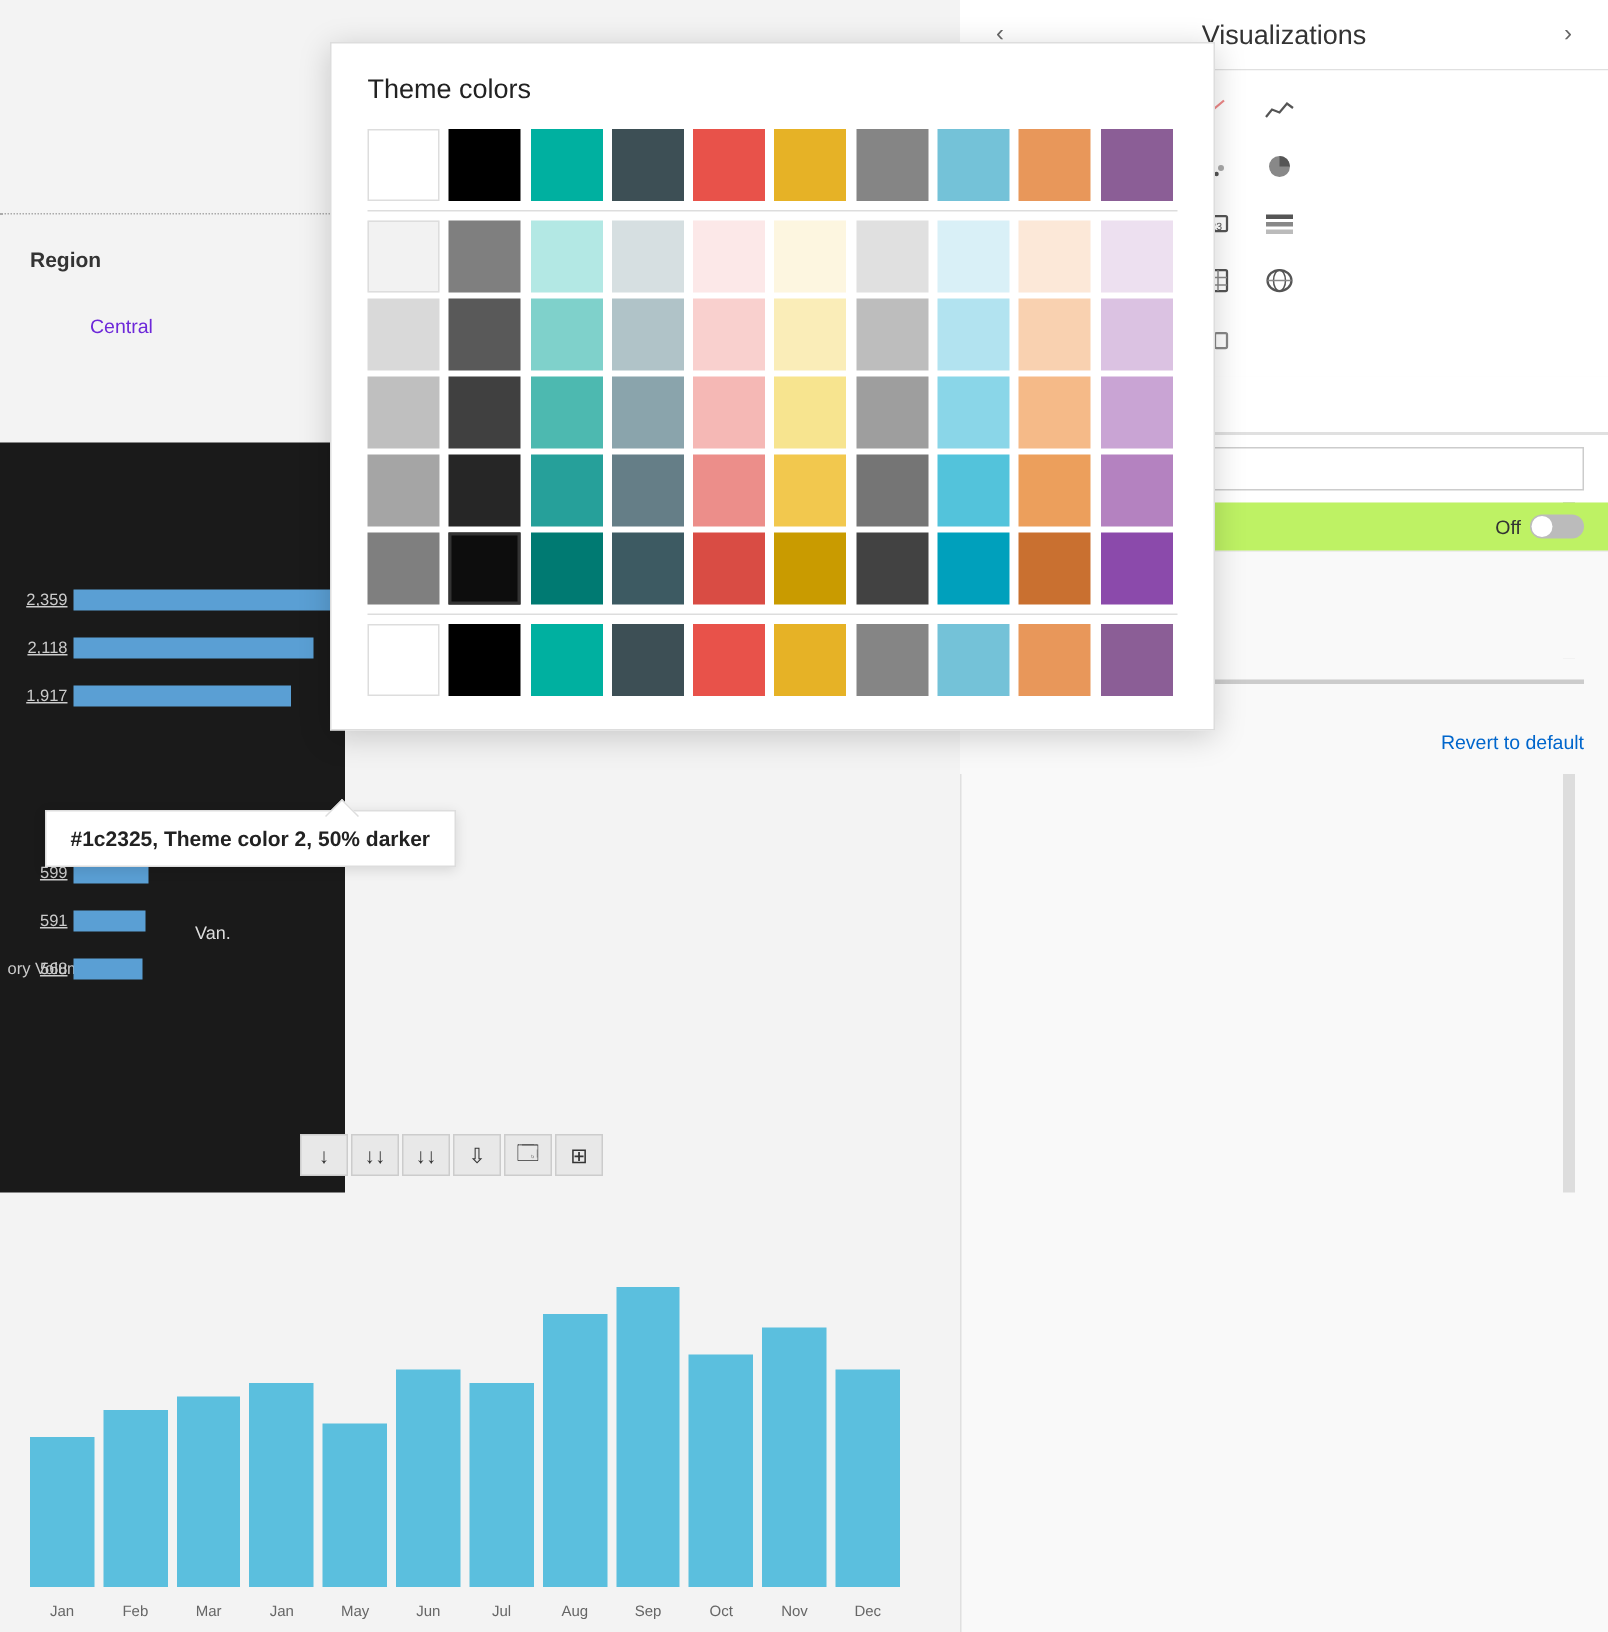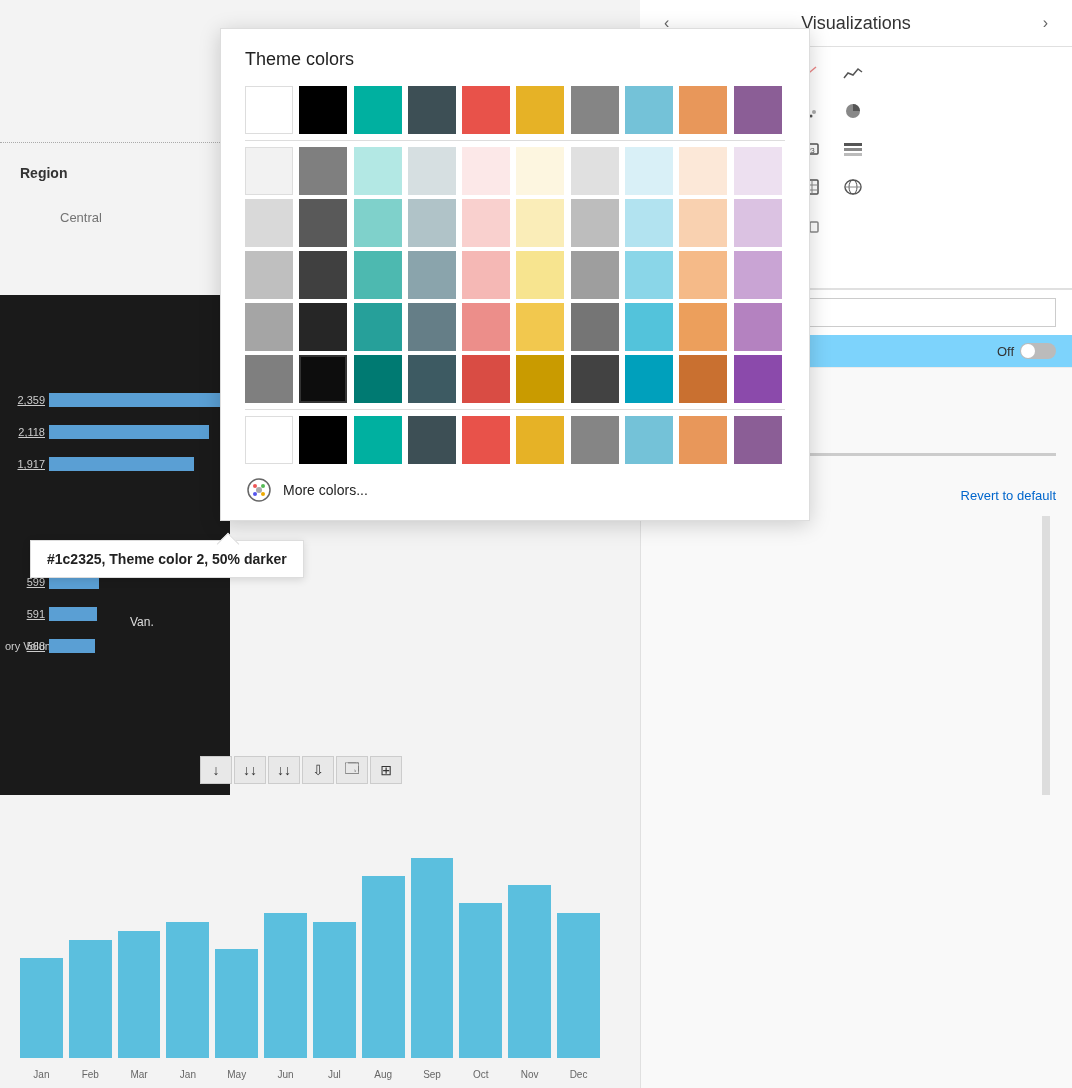--- a/index.html
+++ b/index.html
@@ -100,21 +100,21 @@
       color: #333;
       outline: none;
     }
 
     
     .viz-prop-row {
       display: flex;
       align-items: center;
       justify-content: space-between;
       padding: 8px 16px;
-      background: #7dd3fc;
+      background: #bef264;
       border-bottom: 1px solid #ececec;
       font-size: 13px;
       color: #333;
     }
     .viz-prop-label { color: #555; font-size: 13px; }
 
     
     .toggle-off, .toggle-on {
       display: flex; align-items: center; gap: 6px;
       font-size: 13px;
@@ -225,21 +225,21 @@
       position: absolute;
       left: 20px; top: 165px;
       font-size: 14px;
       font-weight: 600;
       color: #333;
     }
     .left-region-value {
       position: absolute;
       left: 60px; top: 210px;
       font-size: 13px;
-      color: #737373;
+      color: #6d28d9;
     }
 
     
     .bar-chart-bg {
       position: absolute;
       left: 0; top: 295px;
       width: 230px; height: 500px;
       background: #1a1a1a;
     }
     .bar-chart-title {
@@ -846,28 +846,17 @@
       <div class="std-swatch" style="background: rgb(0, 176, 160);"></div>
       <div class="std-swatch" style="background: rgb(61, 79, 85);"></div>
       <div class="std-swatch" style="background: rgb(232, 82, 74);"></div>
       <div class="std-swatch" style="background: rgb(230, 178, 38);"></div>
       <div class="std-swatch" style="background: rgb(133, 133, 133);"></div>
       <div class="std-swatch" style="background: rgb(116, 194, 216);"></div>
       <div class="std-swatch" style="background: rgb(232, 151, 90);"></div>
       <div class="std-swatch" style="background: rgb(139, 94, 150);"></div>
     </div>
 
-  <div class="more-colors-row">
-    <svg class="more-colors-icon" viewBox="0 0 28 28" fill="none">
-      <circle cx="14" cy="14" r="11" stroke="#666" stroke-width="1.5" fill="none"></circle>
-      <circle cx="10" cy="10" r="2" fill="#e55"></circle>
-      <circle cx="18" cy="10" r="2" fill="#5b5"></circle>
-      <circle cx="10" cy="18" r="2" fill="#55e"></circle>
-      <circle cx="18" cy="18" r="2" fill="#ea0"></circle>
-      <circle cx="14" cy="14" r="3" fill="#aaa"></circle>
-    </svg>
-    <span class="more-colors-text">More colors...</span>
-  </div>
 </div>
 
 <div class="tooltip-arrow"></div>
 
 <div class="color-tooltip">#1c2325, Theme color 2, 50% darker</div>
 
 </body></html>

